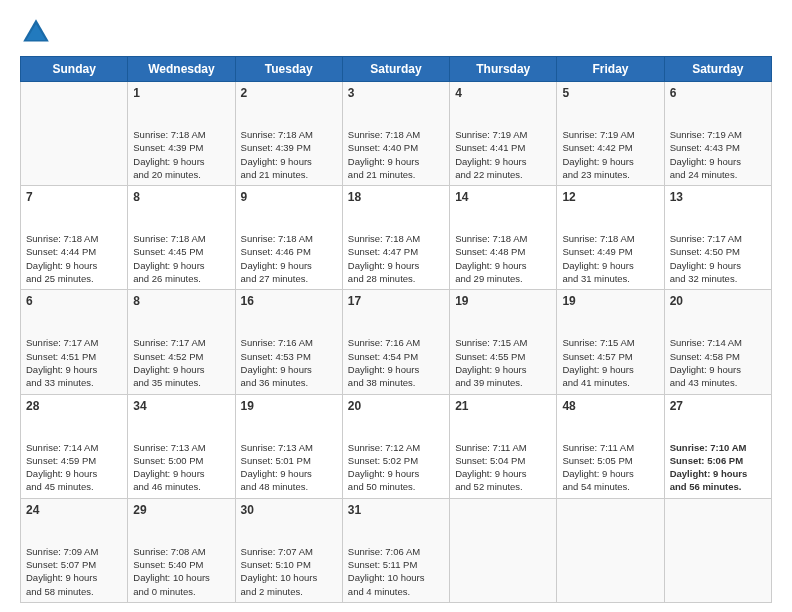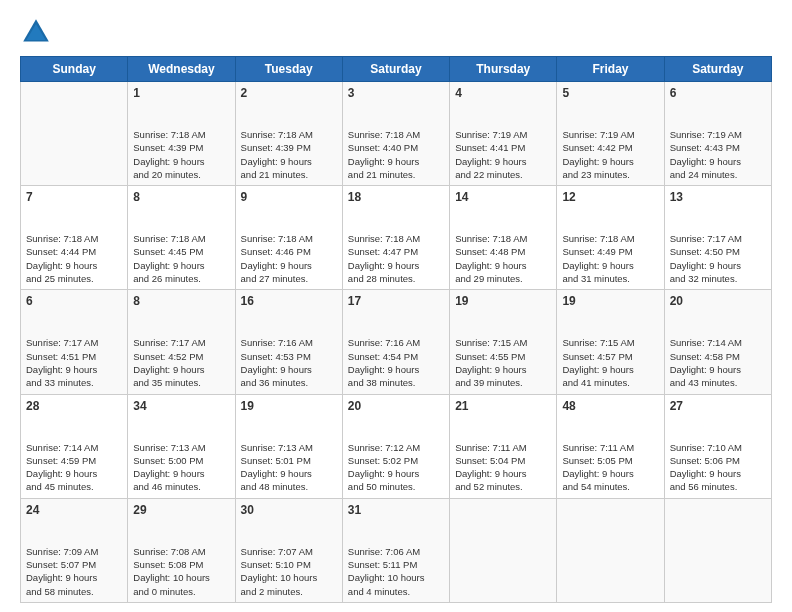--- a/index.html
+++ b/index.html
@@ -321,38 +321,38 @@
           </td>
           <td>
             <span class="day-number">48</span>
             <div class="cell-content" style="white-space: pre-line;">Sunrise: 7:11 AM
 Sunset: 5:05 PM
 Daylight: 9 hours
 and 54 minutes.</div>
           </td>
           <td>
             <span class="day-number">27</span>
-            <div class="cell-content" style="white-space: pre-line;">Sunrise: 7:10 AM
+            <div class="cell-content" style="white-space: pre-line; font-weight: bold;">Sunrise: 7:10 AM
 Sunset: 5:06 PM
 Daylight: 9 hours
 and 56 minutes.</div>
           </td>
         </tr>
         <tr>
           <td>
             <span class="day-number">24</span>
             <div class="cell-content" style="white-space: pre-line;">Sunrise: 7:09 AM
 Sunset: 5:07 PM
 Daylight: 9 hours
 and 58 minutes.</div>
           </td>
           <td>
             <span class="day-number">29</span>
             <div class="cell-content" style="white-space: pre-line;">Sunrise: 7:08 AM
-Sunset: 5:08 PM
+Sunset: 5:40 PM
 Daylight: 10 hours
 and 0 minutes.</div>
           </td>
           <td>
             <span class="day-number">30</span>
             <div class="cell-content" style="white-space: pre-line;">Sunrise: 7:07 AM
 Sunset: 5:10 PM
 Daylight: 10 hours
 and 2 minutes.</div>
           </td>

